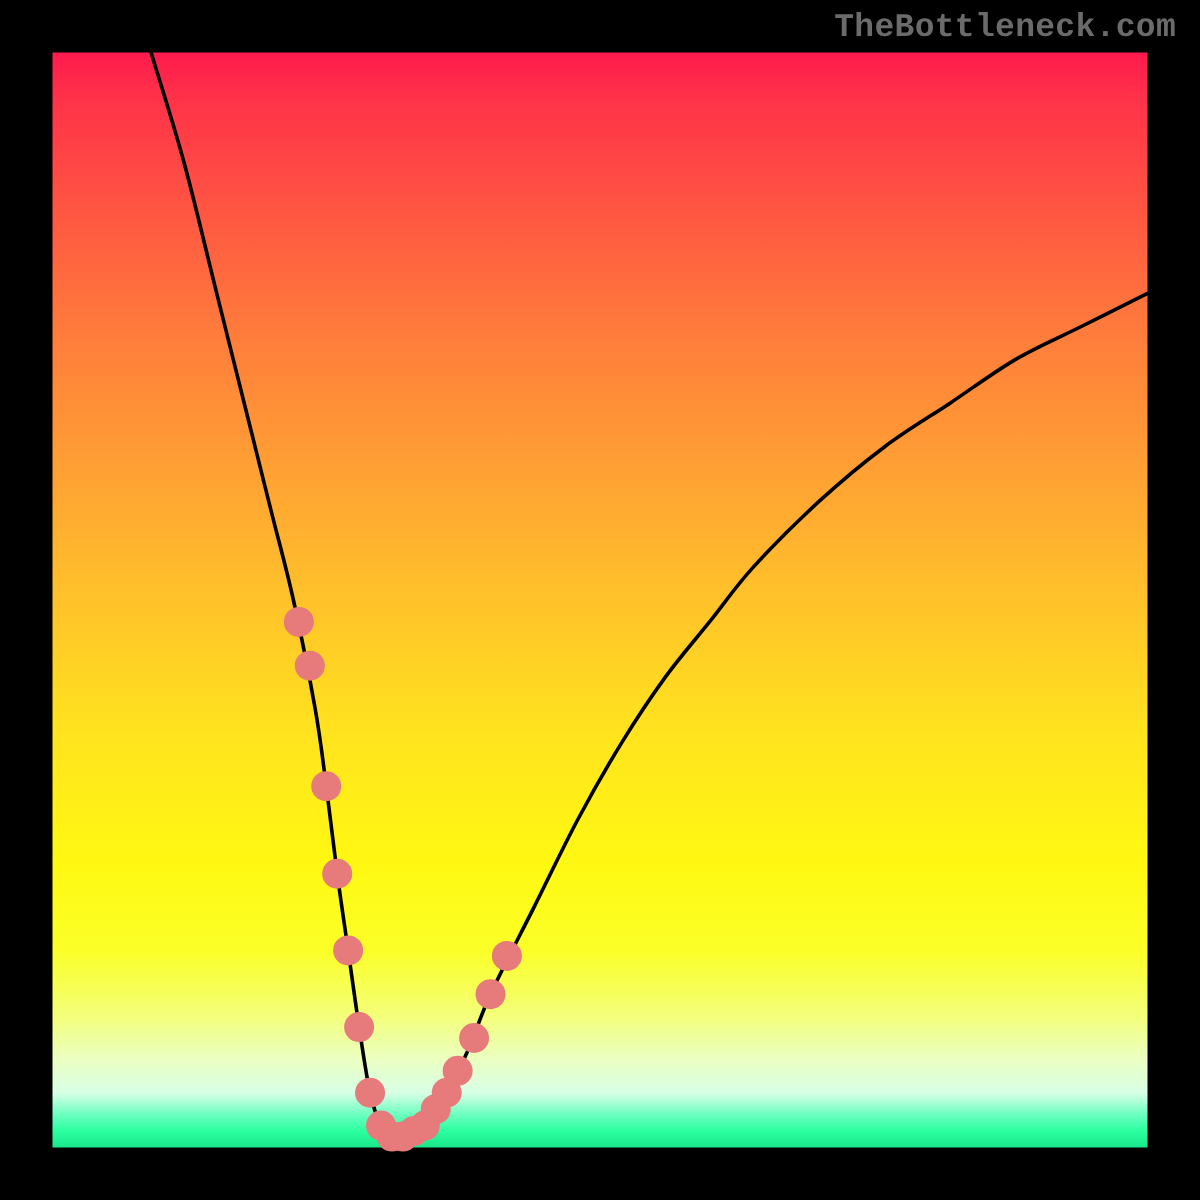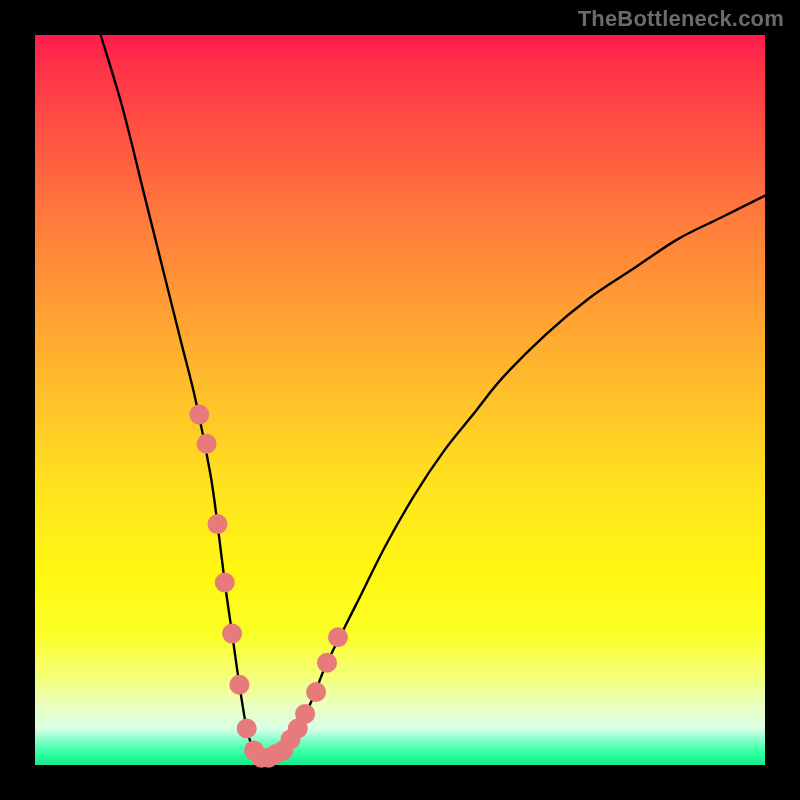--- a/index.html
+++ b/index.html
@@ -39,21 +39,21 @@
       #d8ffe6 95%,
       #6cffc0 97%,
       #2bff9f 98.5%,
       #18e88a 100%
     );
   }
   .watermark {
     position: absolute;
     top: 6px;
     right: 16px;
-    font-family: Liberation Sans, sans-serif;
+    font-family: Liberation Mono, monospace;
     font-size: 22px;
     font-weight: 600;
     color: #6b6b6b;
     letter-spacing: 0.2px;
   }
   svg.curve {
     position: absolute;
     top: 0;
     left: 0;
     width: 730px;

